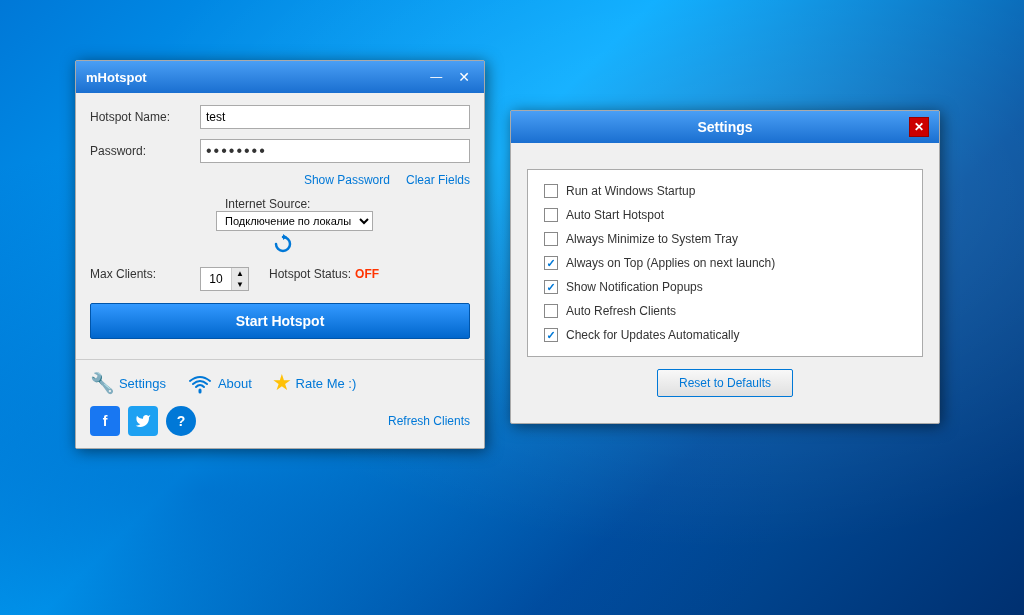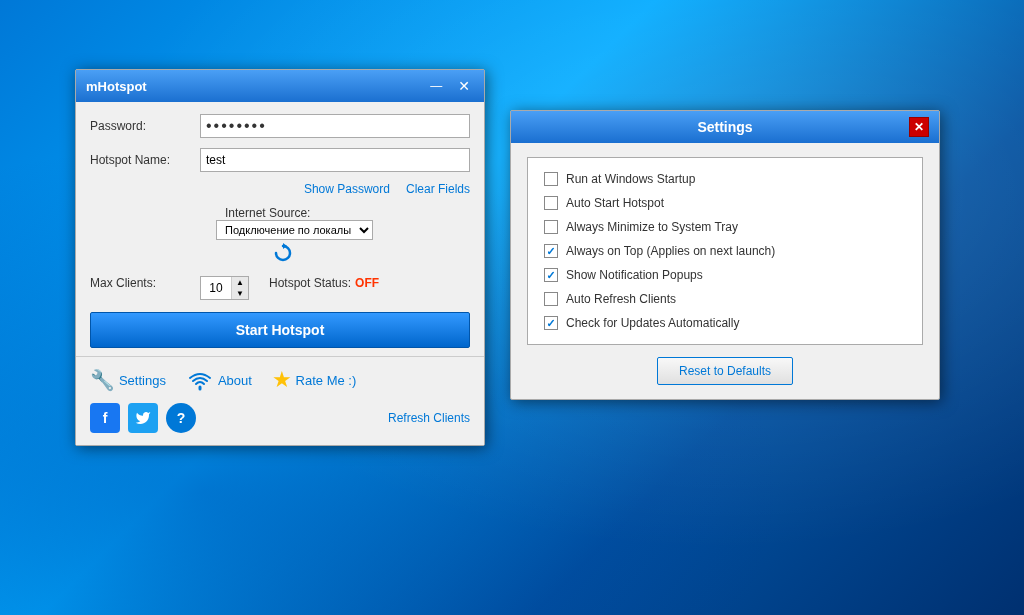--- a/index.html
+++ b/index.html
@@ -16,21 +16,21 @@
       position: absolute;
       inset: 0;
       background: 
         radial-gradient(ellipse at 70% 30%, rgba(255,255,255,0.15) 0%, transparent 60%),
         radial-gradient(ellipse at 20% 80%, rgba(0,50,150,0.4) 0%, transparent 50%);
     }
 
     
     .main-window {
       position: absolute;
-      top: 69px;
+      top: 60px;
       left: 75px;
       width: 410px;
       background: #f0f0f0;
       border: 1px solid #aaa;
       box-shadow: 2px 2px 15px rgba(0,0,0,0.5);
       border-radius: 2px;
     }
     .window-titlebar {
       background: linear-gradient(to bottom, #4a9ff5, #1a6fd0);
       padding: 6px 10px;
@@ -194,21 +194,21 @@
       font-size: 12px;
       font-weight: bold;
       color: #ff3300;
       margin-left: 4px;
     }
 
     
     .action-btns {
       display: flex;
       gap: 8px;
-      margin-bottom: 8px;
+      margin-bottom: 20px;
     }
     .btn-start {
       flex: 1;
       height: 36px;
       background: linear-gradient(to bottom, #3399ff, #0066cc);
       color: white;
       border: 1px solid #0055aa;
       font-size: 14px;
       font-weight: bold;
       cursor: pointer;
@@ -340,21 +340,21 @@
       border: 1px solid #990000;
       color: white;
       display: flex;
       align-items: center;
       justify-content: center;
       cursor: pointer;
       font-size: 12px;
       font-weight: bold;
     }
     .settings-body {
-      padding: 14px 16px;
+      padding: 26px 16px;
     }
     .settings-inner {
       border: 1px solid #aaa;
       padding: 14px 16px;
       background: white;
       margin-bottom: 12px;
     }
     .checkbox-row {
       display: flex;
       align-items: center;
@@ -408,29 +408,29 @@
   <div class="window-titlebar">
     <span class="window-title">mHotspot</span>
     <div class="window-controls">
       <button class="win-btn">—</button>
       <button class="win-btn win-btn-close">✕</button>
     </div>
   </div>
   <div class="window-body">
 
     <div class="form-row">
+      <span class="form-label">Hotspot Name:</span>
+      <input class="form-input" type="text" value="test" style="">
+    </div>
+
+    <div class="form-row">
       <span class="form-label">Password:</span>
       <div class="password-dots">
         <span>••••••••</span>
       </div>
-    </div>
-
-    <div class="form-row">
-      <span class="form-label">Hotspot Name:</span>
-      <input class="form-input" type="text" value="test" style="">
     </div>
 
     <div class="links-row">
       <button class="link-btn">Show Password</button>
       <button class="link-btn">Clear Fields</button>
     </div>
 
     <div class="source-row form-row">
       <span class="form-label">Internet Source:</span>
       <select class="source-select">

